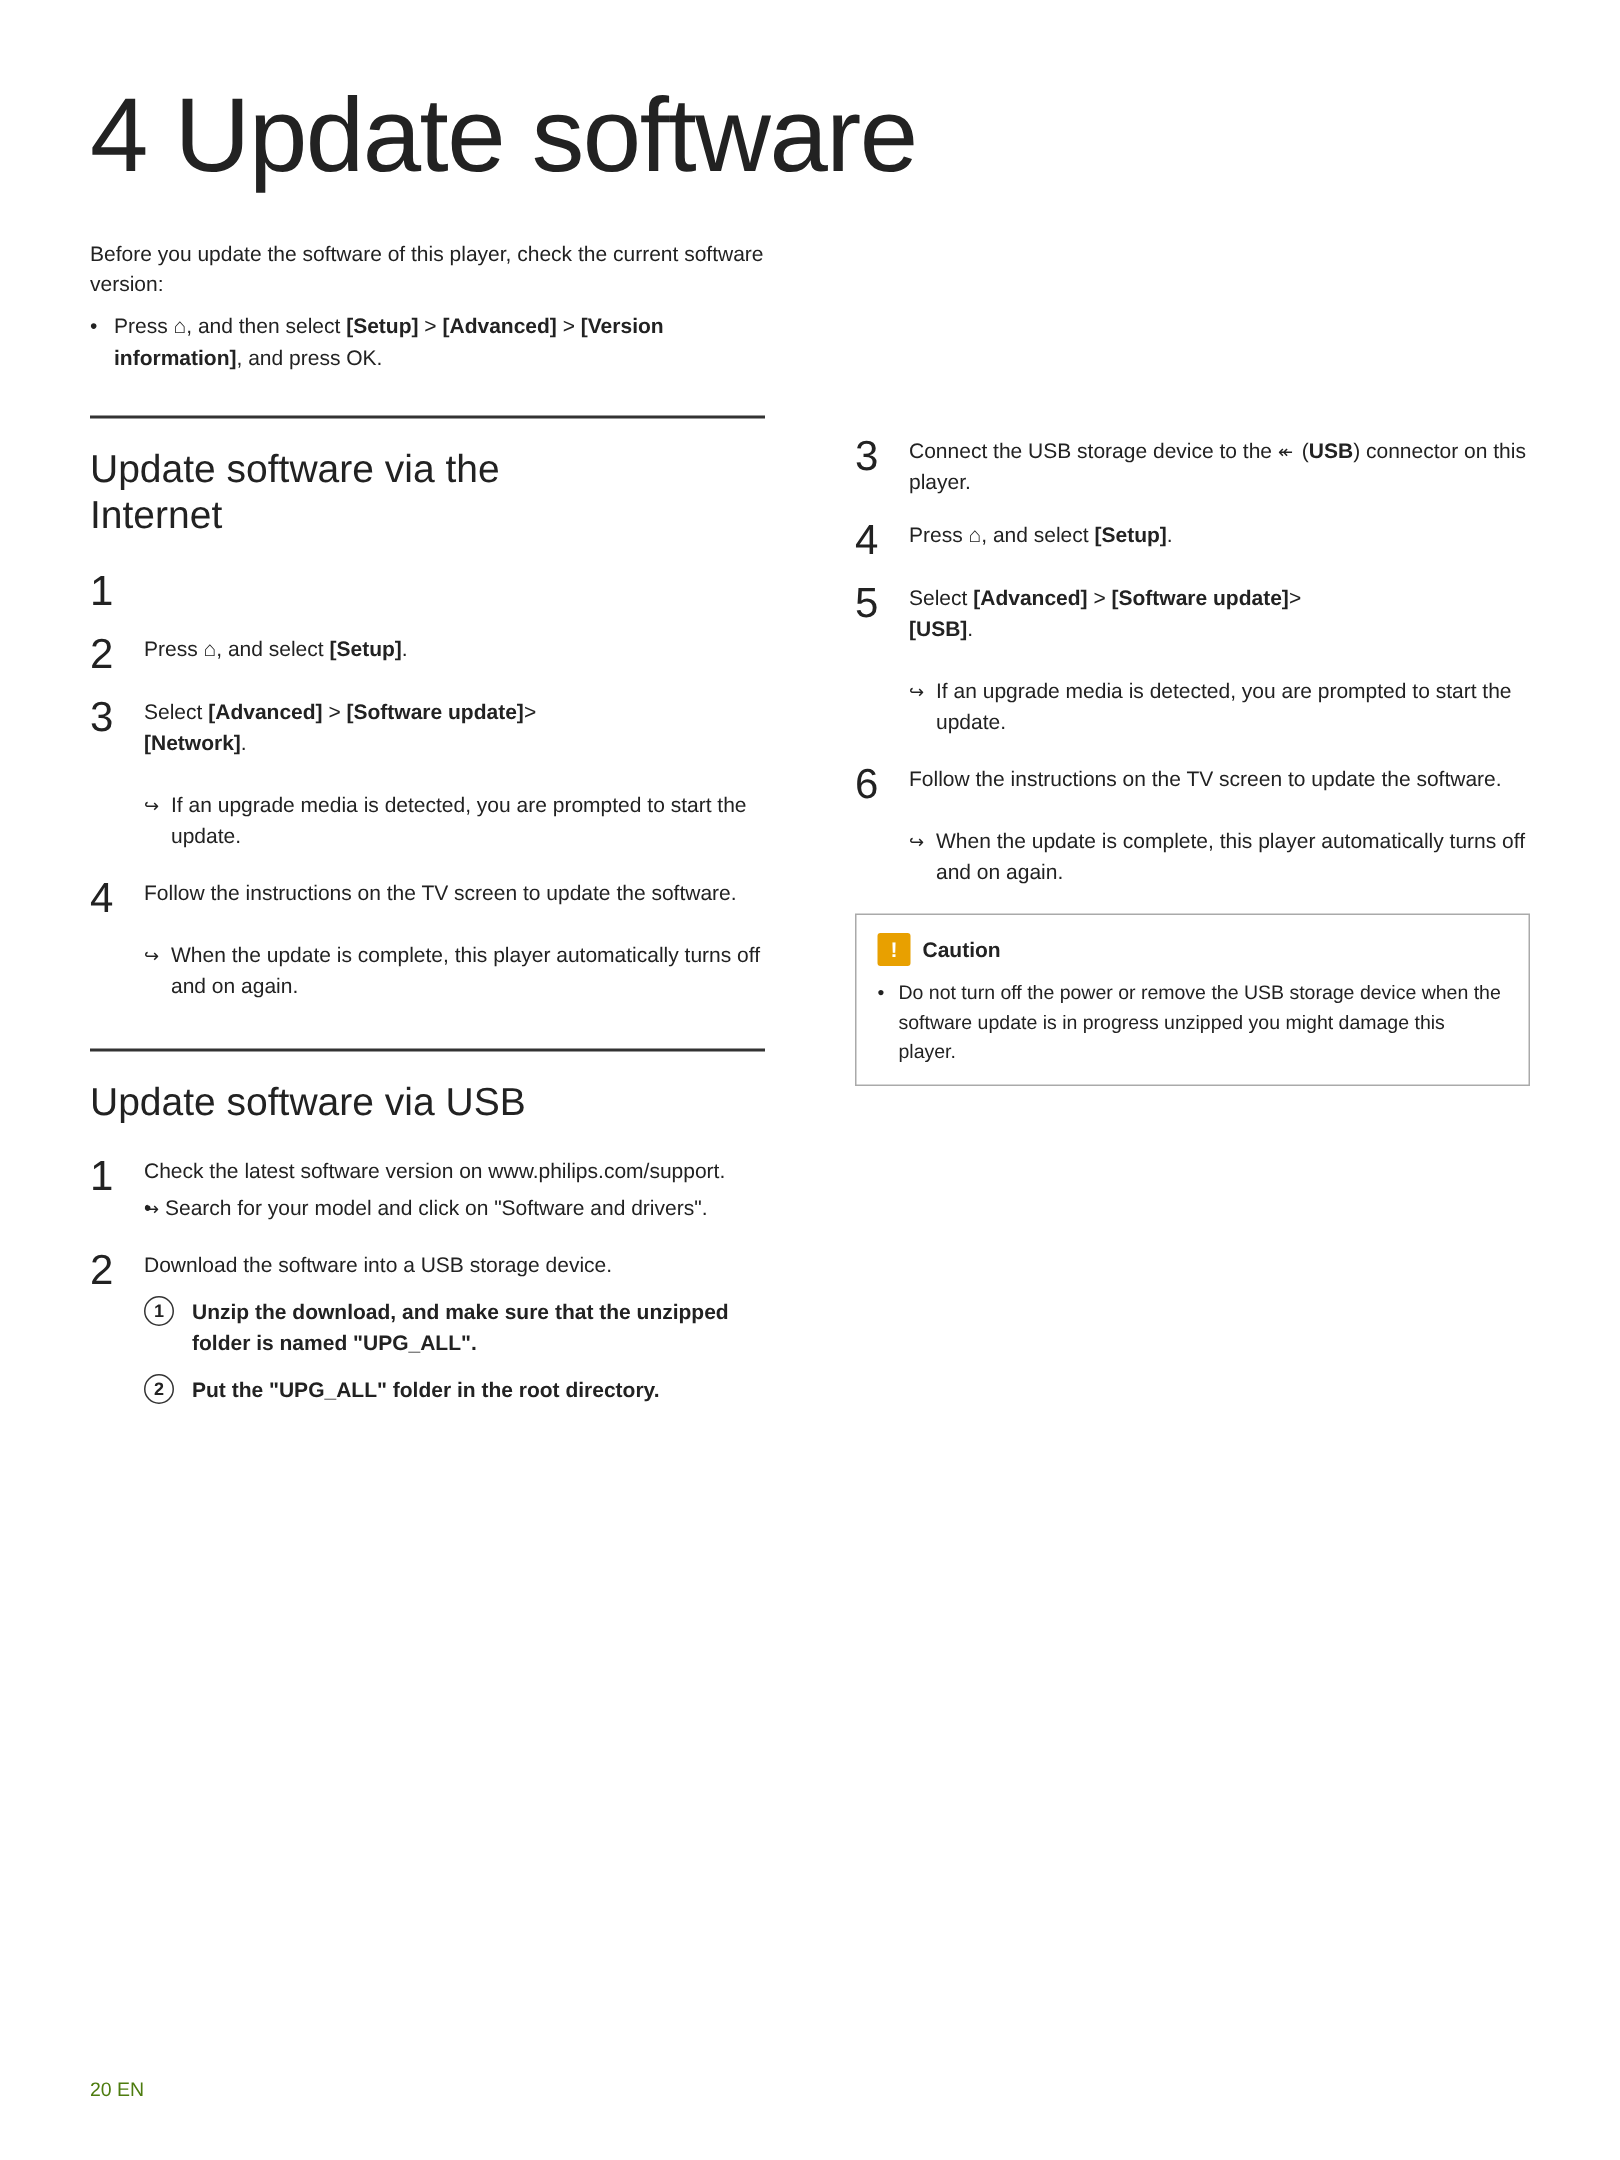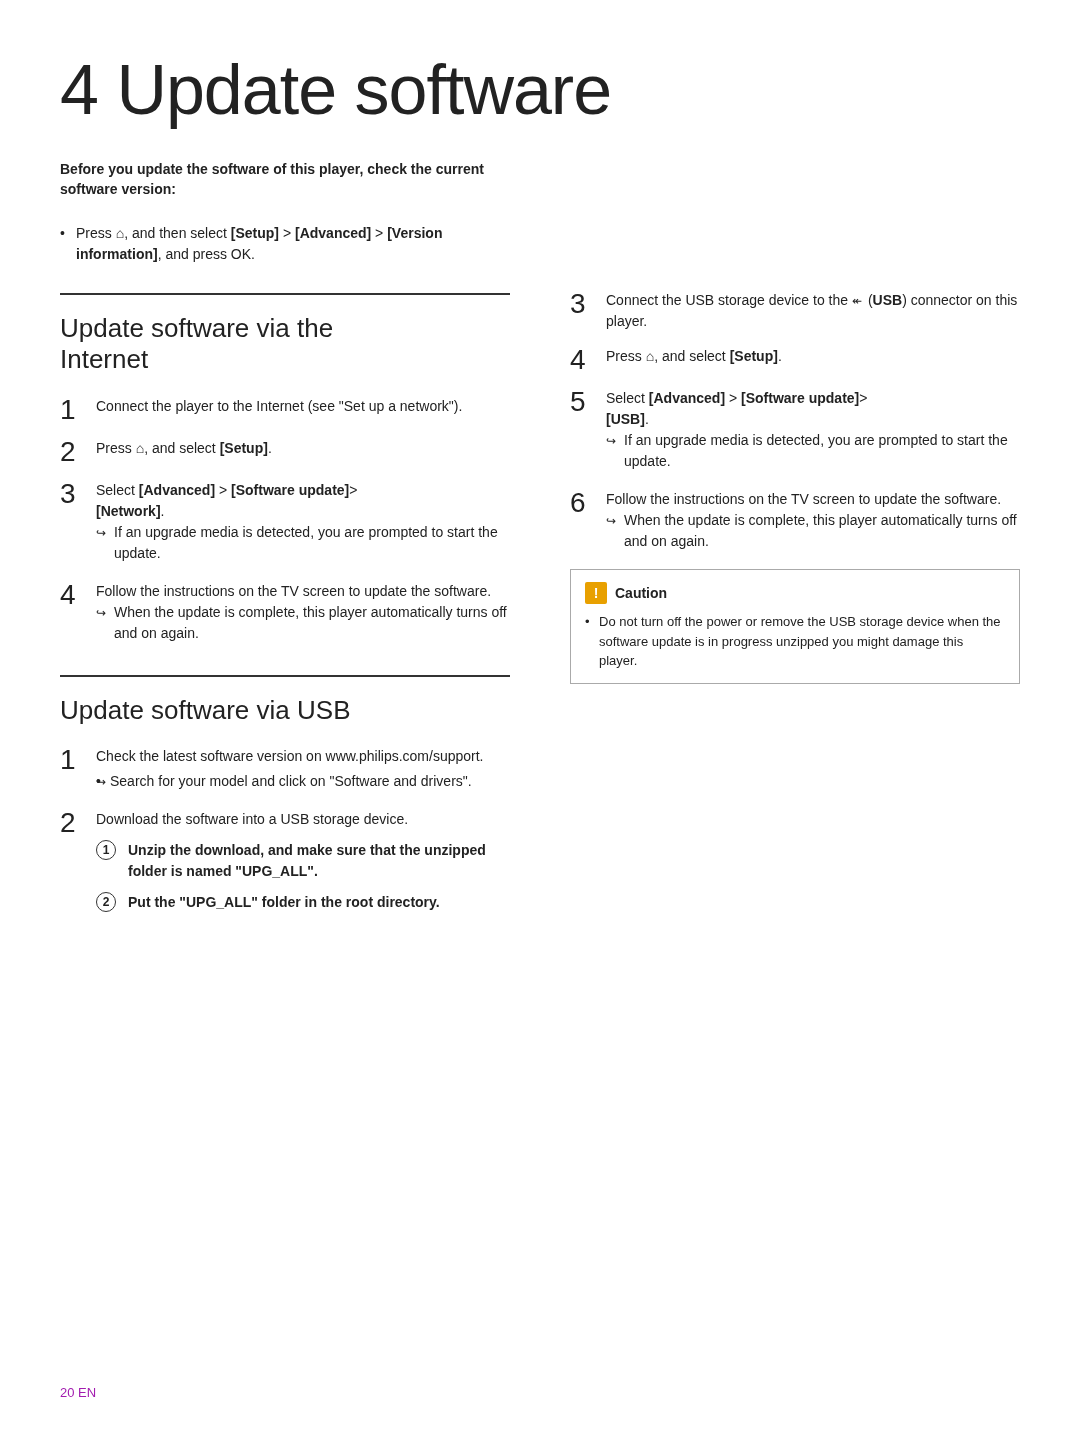--- a/index.html
+++ b/index.html
@@ -43,23 +43,23 @@
     .right-col {
       flex: 1;
       max-width: 470px;
     }
 
     .prereq-section {
       margin-bottom: 28px;
     }
 
     .prereq-title {
-      font-weight: bold;
-      font-size: 14px;
-      margin-bottom: 24px;
+      font-weight: normal;
+      font-size: 14px;
+      margin-bottom: 8px;
       line-height: 1.4;
     }
 
     .prereq-list {
       list-style: none;
       padding: 0;
     }
 
     .prereq-list li {
       padding-left: 16px;
@@ -110,21 +110,21 @@
 
     .step-content {
       flex: 1;
       font-size: 14px;
       line-height: 1.5;
     }
 
     .step-content .sub-list {
       list-style: none;
       padding: 0;
-      margin-top: 0;
+      margin-top: 20px;
     }
 
     .step-content .sub-list li {
       padding-left: 18px;
       position: relative;
       font-size: 14px;
       line-height: 1.5;
       margin-bottom: 3px;
     }
 
@@ -224,21 +224,21 @@
 
     .circled-step-content {
       flex: 1;
     }
 
     .page-footer {
       position: absolute;
       bottom: 40px;
       left: 60px;
       font-size: 13px;
-      color: #a21caf;
+      color: #4d7c0f;
     }
 
     .ok-bold {
       font-weight: normal;
     }
   </style>
 </head>
 <body>
 
 <h1 class="page-title">
@@ -257,23 +257,20 @@
         </li>
       </ul>
     </div>
 
     <hr class="section-divider">
     <h2 class="section-title">Update software via the<br>Internet</h2>
 
     <ol class="numbered-list">
       <li>
         <span class="num">1</span>
-        <div class="step-content">
-          Connect the player to the Internet (see "Set up a network").
-        </div>
       </li>
       <li>
         <span class="num">2</span>
         <div class="step-content">
           Press <span class="home-icon">⌂</span>, and select <span class="bold-bracket">[Setup]</span>.
         </div>
       </li>
       <li>
         <span class="num">3</span>
         <div class="step-content">

